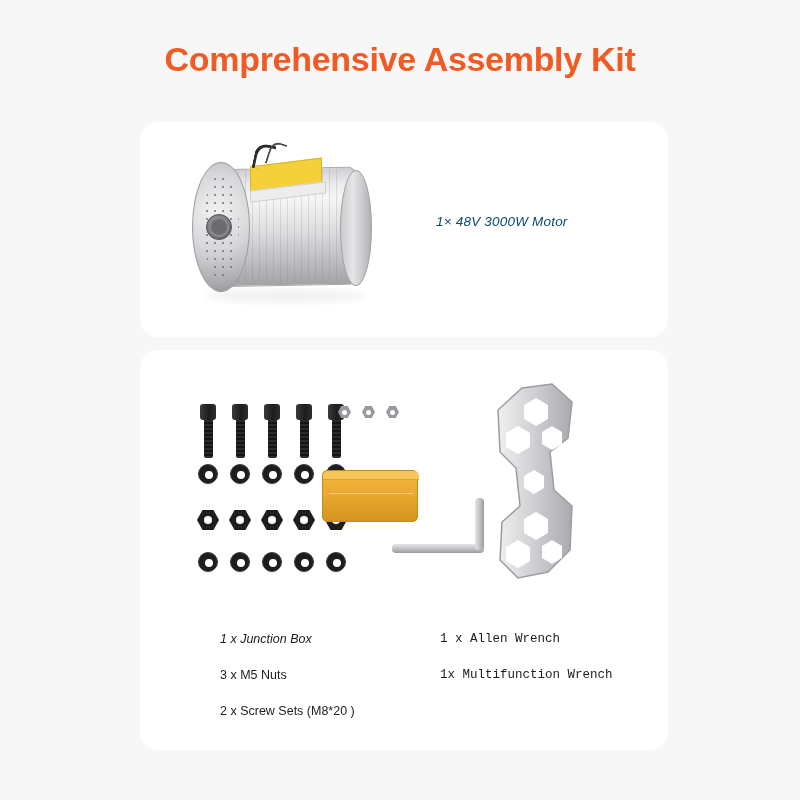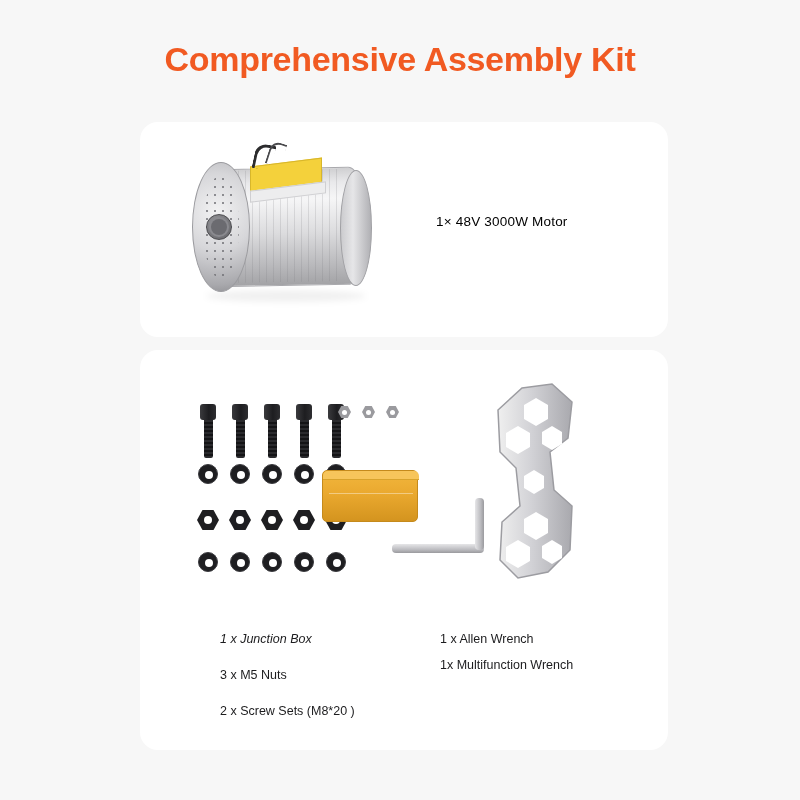--- a/index.html
+++ b/index.html
@@ -139,22 +139,23 @@
     left: 26px; top: 150px;
     width: 160px; height: 12px;
     border-radius: 50%;
     background: rgba(0,0,0,0.06);
     filter: blur(3px);
   }
   .motor-caption {
     position: absolute;
     left: 296px; top: 92px;
     font-size: 13.5px;
-    color: #000000;
+    color: #0c4a6e;
     letter-spacing: 0.2px;
+    font-style: italic;
   }
 
   
   .parts-wrap {
     position: absolute;
     left: 56px; top: 32px;
     width: 420px; height: 230px;
   }
   .bolt {
     position: absolute;
@@ -259,21 +260,21 @@
     left: 296px; top: 0px;
     width: 90px; height: 210px;
   }
   .mwrench svg { display: block; }
   .parts-caption {
     position: absolute;
     font-size: 12.5px;
     color: #1c1c1e;
   }
   .cap-col-left { left: 80px; }
-  .cap-col-right { left: 300px; }
+  .cap-col-right { left: 300px; font-family: Liberation Mono, monospace; }
 </style>
 </head>
 <body>
 
 <div class="page">
 
   <div class="title">Comprehensive Assembly Kit</div>
 
   <div class="card" id="card-motor">
 
@@ -371,16 +372,16 @@
           <polygon points="60,158 70,164 70,176 60,182 50,176 50,164" fill="#ffffff"></polygon>
           <polygon points="42,88 52,94 52,106 42,112 32,106 32,94" fill="#ffffff"></polygon>
         </svg>
       </div>
     </div>
 
     <div class="parts-caption cap-col-left" style="top:282px;font-style:italic;">1 x Junction Box</div>
     <div class="parts-caption cap-col-left" style="top:318px;">3 x M5 Nuts</div>
     <div class="parts-caption cap-col-left" style="top:354px;">2 x Screw Sets (M8*20 )</div>
     <div class="parts-caption cap-col-right" style="top:282px;">1 x Allen Wrench</div>
-    <div class="parts-caption cap-col-right" style="top:308px;">1x Multifunction Wrench</div>
+    <div class="parts-caption cap-col-right" style="top:318px;">1x Multifunction Wrench</div>
   </div>
 
 </div>
 
 </body></html>

